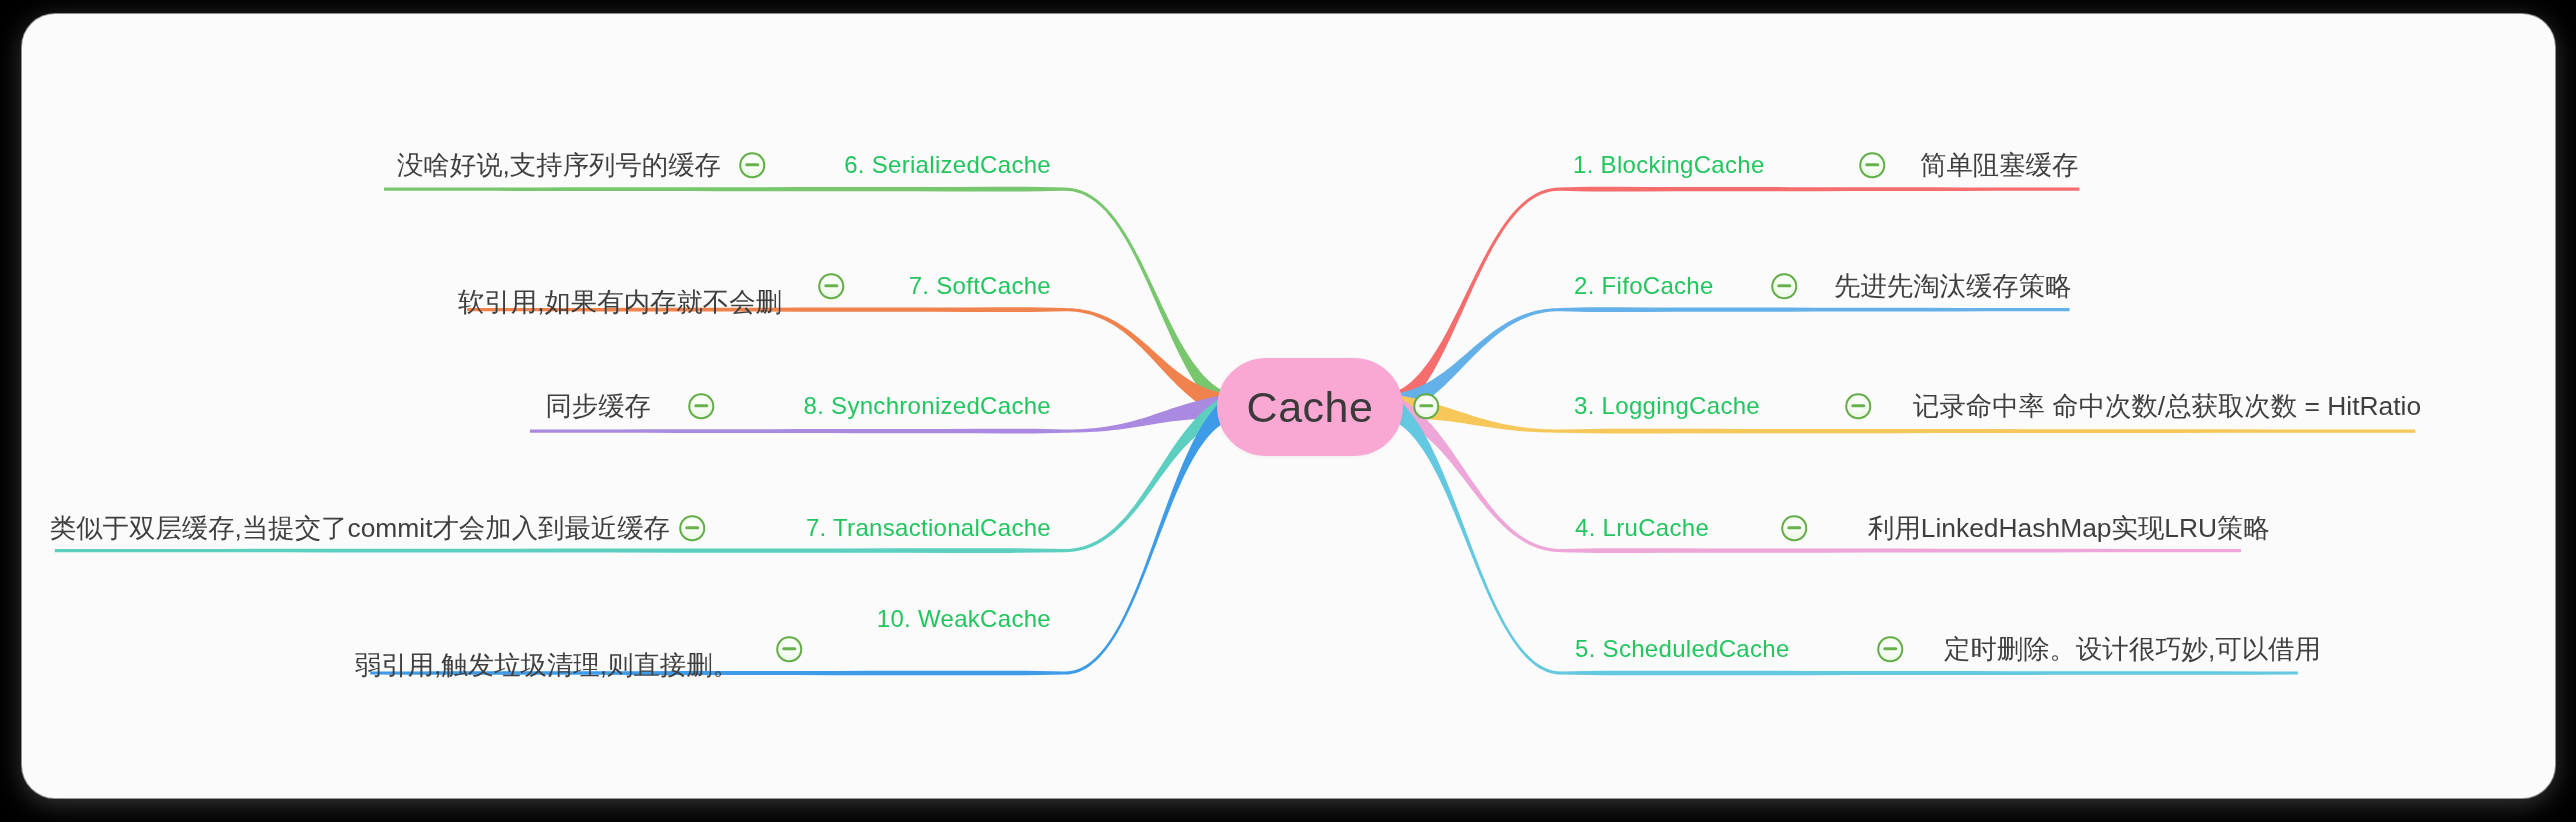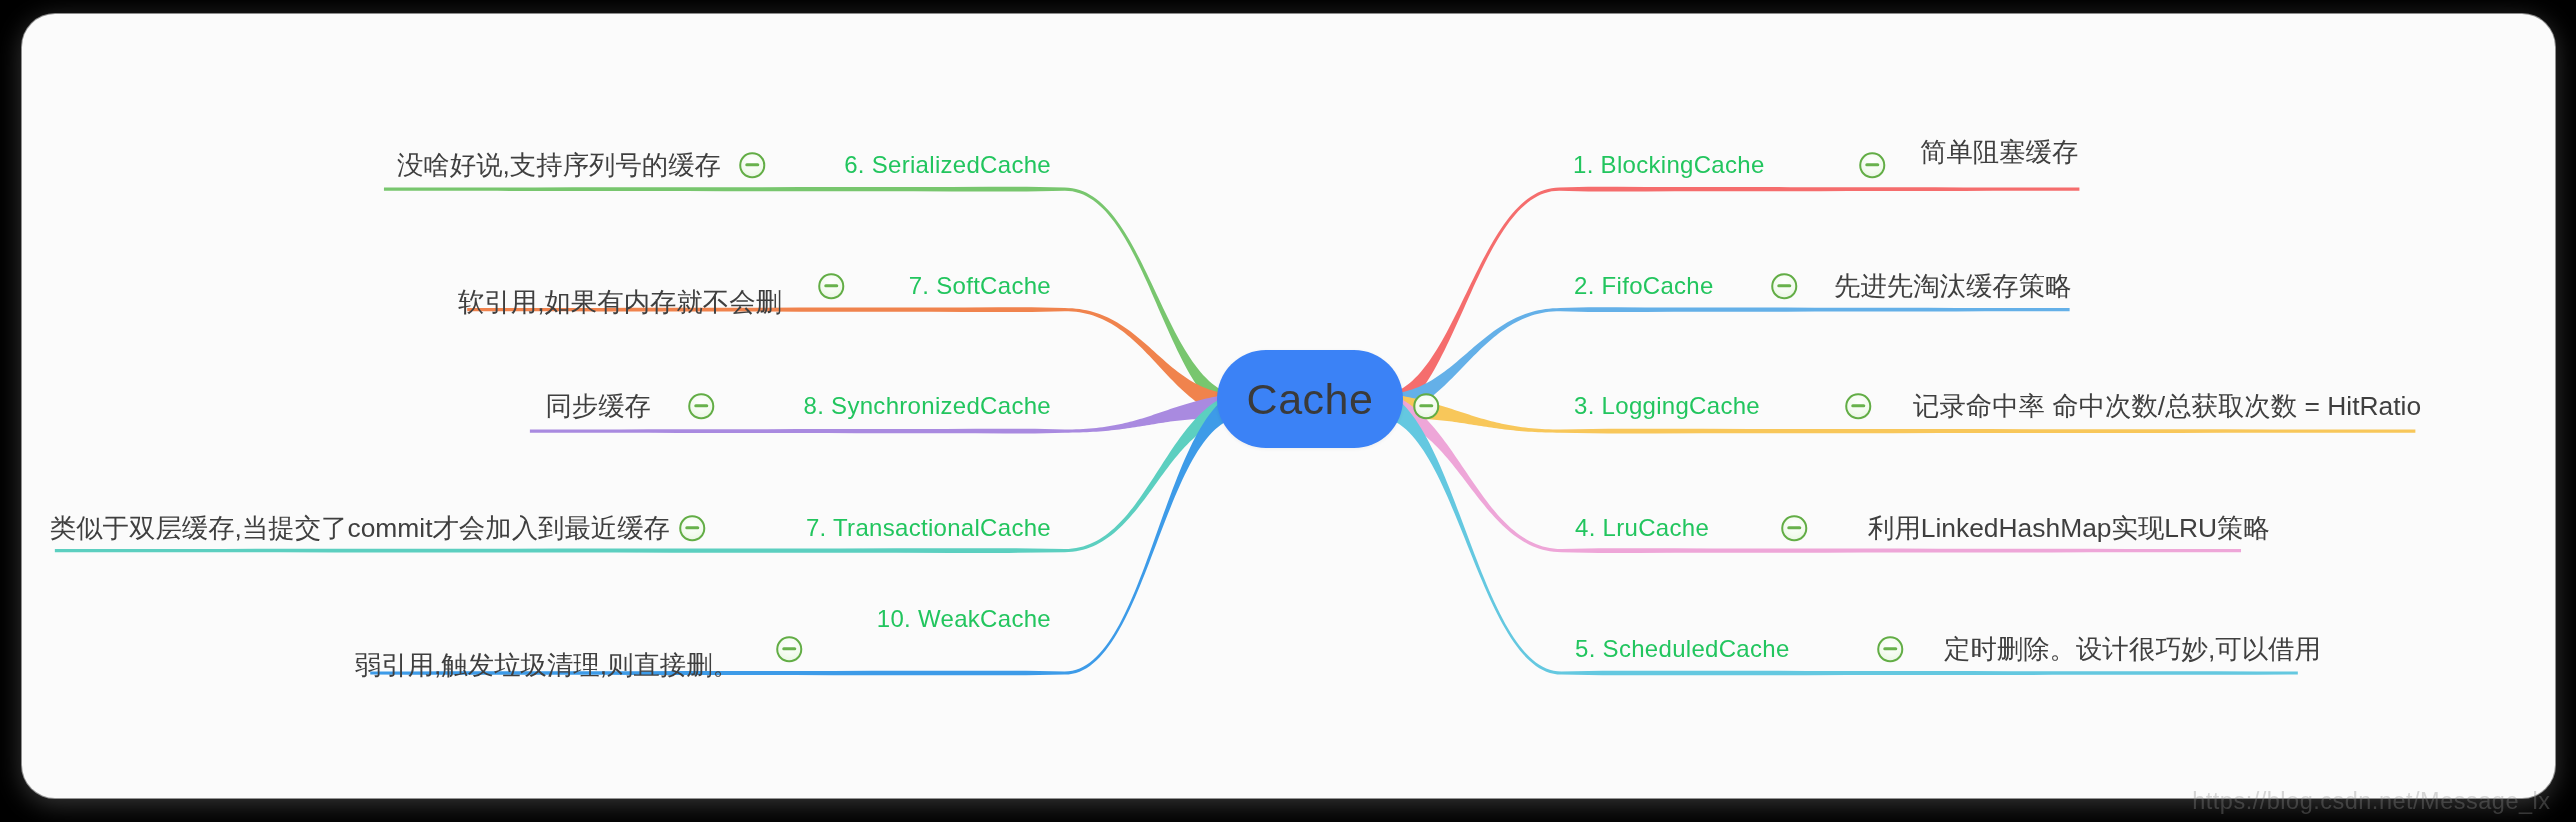--- a/index.html
+++ b/index.html
@@ -108,21 +108,21 @@
         <path d="M 1257.00 402.00 L 1253.54 400.89 L 1250.16 399.50 L 1246.86 397.84 L 1243.63 395.93 L 1240.48 393.77 L 1237.39 391.38 L 1234.37 388.76 L 1231.41 385.92 L 1228.50 382.88 L 1225.66 379.64 L 1222.86 376.22 L 1220.12 372.62 L 1217.42 368.86 L 1214.77 364.94 L 1212.16 360.87 L 1209.58 356.67 L 1207.04 352.35 L 1204.53 347.91 L 1202.05 343.37 L 1199.59 338.73 L 1197.16 334.00 L 1194.74 329.21 L 1192.35 324.34 L 1189.96 319.43 L 1187.58 314.47 L 1185.22 309.47 L 1182.85 304.45 L 1180.49 299.42 L 1178.12 294.39 L 1175.75 289.36 L 1173.37 284.34 L 1170.98 279.35 L 1168.57 274.40 L 1166.15 269.50 L 1163.71 264.65 L 1161.24 259.87 L 1158.75 255.17 L 1156.22 250.55 L 1153.67 246.03 L 1151.07 241.62 L 1148.44 237.33 L 1145.77 233.16 L 1143.05 229.13 L 1140.29 225.25 L 1137.47 221.52 L 1134.60 217.97 L 1131.67 214.59 L 1128.68 211.39 L 1125.63 208.40 L 1122.51 205.62 L 1119.32 203.05 L 1116.06 200.71 L 1112.72 198.61 L 1109.31 196.75 L 1105.81 195.16 L 1102.23 193.83 L 1098.56 192.78 L 1094.80 192.02 L 1090.95 191.56 L 1087.00 191.40 L 1048.39 190.61 L 1009.78 190.65 L 971.17 190.70 L 932.56 190.75 L 893.94 190.79 L 855.33 190.84 L 816.72 190.89 L 778.11 190.93 L 739.50 190.98 L 700.89 191.03 L 662.28 191.07 L 623.67 191.12 L 585.06 191.17 L 546.44 191.21 L 507.83 191.26 L 469.22 191.31 L 430.61 191.35 L 392.00 191.40 L 392.00 194.60 L 430.61 194.65 L 469.22 194.69 L 507.83 194.74 L 546.44 194.79 L 585.06 194.83 L 623.67 194.88 L 662.28 194.93 L 700.89 194.97 L 739.50 195.02 L 778.11 195.07 L 816.72 195.11 L 855.33 195.16 L 893.94 195.21 L 932.56 195.25 L 971.17 195.30 L 1009.78 195.35 L 1048.39 195.39 L 1087.00 194.60 L 1090.95 194.77 L 1094.80 195.26 L 1098.56 196.06 L 1102.23 197.16 L 1105.81 198.56 L 1109.31 200.24 L 1112.72 202.19 L 1116.06 204.40 L 1119.32 206.87 L 1122.51 209.57 L 1125.63 212.51 L 1128.68 215.67 L 1131.67 219.03 L 1134.60 222.60 L 1137.47 226.36 L 1140.29 230.30 L 1143.05 234.41 L 1145.77 238.67 L 1148.44 243.09 L 1151.07 247.65 L 1153.67 252.34 L 1156.22 257.14 L 1158.75 262.06 L 1161.24 267.07 L 1163.71 272.17 L 1166.15 277.35 L 1168.57 282.60 L 1170.98 287.91 L 1173.37 293.27 L 1175.75 298.66 L 1178.12 304.09 L 1180.49 309.53 L 1182.85 314.98 L 1185.22 320.42 L 1187.58 325.86 L 1189.96 331.27 L 1192.35 336.64 L 1194.74 341.98 L 1197.16 347.26 L 1199.59 352.48 L 1202.05 357.63 L 1204.53 362.69 L 1207.04 367.66 L 1209.58 372.52 L 1212.16 377.27 L 1214.77 381.90 L 1217.42 386.39 L 1220.12 390.74 L 1222.86 394.94 L 1225.66 398.97 L 1228.50 402.82 L 1231.41 406.49 L 1234.37 409.97 L 1237.39 413.24 L 1240.48 416.30 L 1243.63 419.13 L 1246.86 421.73 L 1250.16 424.08 L 1253.54 426.17 L 1257.00 428.00 Z" fill="#78c66e" stroke="none"></path>
         <path d="M 1257.00 402.00 L 1253.54 401.70 L 1250.16 401.28 L 1246.86 400.73 L 1243.63 400.07 L 1240.48 399.29 L 1237.39 398.41 L 1234.37 397.42 L 1231.41 396.33 L 1228.50 395.15 L 1225.66 393.88 L 1222.86 392.52 L 1220.12 391.08 L 1217.42 389.57 L 1214.77 387.98 L 1212.16 386.32 L 1209.58 384.60 L 1207.04 382.82 L 1204.53 380.99 L 1202.05 379.11 L 1199.59 377.18 L 1197.16 375.21 L 1194.74 373.20 L 1192.35 371.17 L 1189.96 369.10 L 1187.58 367.01 L 1185.22 364.91 L 1182.85 362.79 L 1180.49 360.66 L 1178.12 358.52 L 1175.75 356.39 L 1173.37 354.26 L 1170.98 352.14 L 1168.57 350.03 L 1166.15 347.94 L 1163.71 345.87 L 1161.24 343.83 L 1158.75 341.82 L 1156.22 339.84 L 1153.67 337.90 L 1151.07 336.01 L 1148.44 334.17 L 1145.77 332.38 L 1143.05 330.65 L 1140.29 328.98 L 1137.47 327.38 L 1134.60 325.85 L 1131.67 324.39 L 1128.68 323.02 L 1125.63 321.73 L 1122.51 320.53 L 1119.32 319.42 L 1116.06 318.41 L 1112.72 317.51 L 1109.31 316.71 L 1105.81 316.02 L 1102.23 315.45 L 1098.56 314.99 L 1094.80 314.67 L 1090.95 314.47 L 1087.00 314.40 L 1053.11 313.61 L 1019.22 313.65 L 985.33 313.70 L 951.44 313.75 L 917.56 313.79 L 883.67 313.84 L 849.78 313.89 L 815.89 313.93 L 782.00 313.98 L 748.11 314.03 L 714.22 314.07 L 680.33 314.12 L 646.44 314.17 L 612.56 314.21 L 578.67 314.26 L 544.78 314.31 L 510.89 314.35 L 477.00 314.40 L 477.00 317.60 L 510.89 317.65 L 544.78 317.69 L 578.67 317.74 L 612.56 317.79 L 646.44 317.83 L 680.33 317.88 L 714.22 317.93 L 748.11 317.97 L 782.00 318.02 L 815.89 318.07 L 849.78 318.11 L 883.67 318.16 L 917.56 318.21 L 951.44 318.25 L 985.33 318.30 L 1019.22 318.35 L 1053.11 318.39 L 1087.00 317.60 L 1090.95 317.68 L 1094.80 317.90 L 1098.56 318.27 L 1102.23 318.78 L 1105.81 319.42 L 1109.31 320.19 L 1112.72 321.09 L 1116.06 322.11 L 1119.32 323.24 L 1122.51 324.49 L 1125.63 325.84 L 1128.68 327.29 L 1131.67 328.84 L 1134.60 330.48 L 1137.47 332.22 L 1140.29 334.03 L 1143.05 335.93 L 1145.77 337.90 L 1148.44 339.94 L 1151.07 342.04 L 1153.67 344.21 L 1156.22 346.43 L 1158.75 348.70 L 1161.24 351.03 L 1163.71 353.39 L 1166.15 355.79 L 1168.57 358.23 L 1170.98 360.70 L 1173.37 363.19 L 1175.75 365.70 L 1178.12 368.23 L 1180.49 370.76 L 1182.85 373.31 L 1185.22 375.86 L 1187.58 378.40 L 1189.96 380.94 L 1192.35 383.47 L 1194.74 385.98 L 1197.16 388.47 L 1199.59 390.93 L 1202.05 393.36 L 1204.53 395.77 L 1207.04 398.13 L 1209.58 400.45 L 1212.16 402.72 L 1214.77 404.94 L 1217.42 407.10 L 1220.12 409.20 L 1222.86 411.24 L 1225.66 413.20 L 1228.50 415.09 L 1231.41 416.91 L 1234.37 418.63 L 1237.39 420.27 L 1240.48 421.82 L 1243.63 423.27 L 1246.86 424.62 L 1250.16 425.86 L 1253.54 426.99 L 1257.00 428.00 Z" fill="#f0834d" stroke="none"></path>
         <path d="M 1257.00 402.00 L 1253.54 402.52 L 1250.16 403.07 L 1246.86 403.65 L 1243.63 404.24 L 1240.48 404.86 L 1237.39 405.50 L 1234.37 406.15 L 1231.41 406.83 L 1228.50 407.52 L 1225.66 408.23 L 1222.86 408.95 L 1220.12 409.69 L 1217.42 410.44 L 1214.77 411.20 L 1212.16 411.97 L 1209.58 412.75 L 1207.04 413.54 L 1204.53 414.33 L 1202.05 415.13 L 1199.59 415.94 L 1197.16 416.75 L 1194.74 417.56 L 1192.35 418.37 L 1189.96 419.18 L 1187.58 419.99 L 1185.22 420.79 L 1182.85 421.60 L 1180.49 422.39 L 1178.12 423.19 L 1175.75 423.97 L 1173.37 424.75 L 1170.98 425.51 L 1168.57 426.27 L 1166.15 427.02 L 1163.71 427.75 L 1161.24 428.46 L 1158.75 429.17 L 1156.22 429.85 L 1153.67 430.52 L 1151.07 431.17 L 1148.44 431.80 L 1145.77 432.41 L 1143.05 433.00 L 1140.29 433.56 L 1137.47 434.10 L 1134.60 434.61 L 1131.67 435.10 L 1128.68 435.55 L 1125.63 435.98 L 1122.51 436.38 L 1119.32 436.74 L 1116.06 437.08 L 1112.72 437.37 L 1109.31 437.64 L 1105.81 437.86 L 1102.23 438.05 L 1098.56 438.20 L 1094.80 438.31 L 1090.95 438.38 L 1087.00 438.40 L 1056.67 437.61 L 1026.33 437.65 L 996.00 437.70 L 965.67 437.75 L 935.33 437.79 L 905.00 437.84 L 874.67 437.89 L 844.33 437.93 L 814.00 437.98 L 783.67 438.03 L 753.33 438.07 L 723.00 438.12 L 692.67 438.17 L 662.33 438.21 L 632.00 438.26 L 601.67 438.31 L 571.33 438.35 L 541.00 438.40 L 541.00 441.60 L 571.33 441.65 L 601.67 441.69 L 632.00 441.74 L 662.33 441.79 L 692.67 441.83 L 723.00 441.88 L 753.33 441.93 L 783.67 441.97 L 814.00 442.02 L 844.33 442.07 L 874.67 442.11 L 905.00 442.16 L 935.33 442.21 L 965.67 442.25 L 996.00 442.30 L 1026.33 442.35 L 1056.67 442.39 L 1087.00 441.60 L 1090.95 441.59 L 1094.80 441.55 L 1098.56 441.48 L 1102.23 441.39 L 1105.81 441.27 L 1109.31 441.12 L 1112.72 440.96 L 1116.06 440.77 L 1119.32 440.56 L 1122.51 440.34 L 1125.63 440.09 L 1128.68 439.82 L 1131.67 439.54 L 1134.60 439.25 L 1137.47 438.93 L 1140.29 438.61 L 1143.05 438.27 L 1145.77 437.92 L 1148.44 437.57 L 1151.07 437.20 L 1153.67 436.82 L 1156.22 436.44 L 1158.75 436.05 L 1161.24 435.66 L 1163.71 435.27 L 1166.15 434.87 L 1168.57 434.47 L 1170.98 434.07 L 1173.37 433.68 L 1175.75 433.28 L 1178.12 432.89 L 1180.49 432.50 L 1182.85 432.12 L 1185.22 431.74 L 1187.58 431.37 L 1189.96 431.02 L 1192.35 430.67 L 1194.74 430.33 L 1197.16 430.00 L 1199.59 429.69 L 1202.05 429.39 L 1204.53 429.11 L 1207.04 428.85 L 1209.58 428.60 L 1212.16 428.37 L 1214.77 428.16 L 1217.42 427.98 L 1220.12 427.81 L 1222.86 427.67 L 1225.66 427.56 L 1228.50 427.47 L 1231.41 427.40 L 1234.37 427.37 L 1237.39 427.36 L 1240.48 427.38 L 1243.63 427.44 L 1246.86 427.53 L 1250.16 427.65 L 1253.54 427.81 L 1257.00 428.00 Z" fill="#a98ae0" stroke="none"></path>
         <path d="M 1257.00 402.00 L 1253.54 403.33 L 1250.16 404.84 L 1246.86 406.51 L 1243.63 408.35 L 1240.48 410.34 L 1237.39 412.47 L 1234.37 414.75 L 1231.41 417.16 L 1228.50 419.69 L 1225.66 422.35 L 1222.86 425.12 L 1220.12 428.00 L 1217.42 430.98 L 1214.77 434.05 L 1212.16 437.21 L 1209.58 440.45 L 1207.04 443.76 L 1204.53 447.14 L 1202.05 450.58 L 1199.59 454.07 L 1197.16 457.61 L 1194.74 461.19 L 1192.35 464.81 L 1189.96 468.45 L 1187.58 472.10 L 1185.22 475.78 L 1182.85 479.45 L 1180.49 483.13 L 1178.12 486.80 L 1175.75 490.46 L 1173.37 494.10 L 1170.98 497.71 L 1168.57 501.28 L 1166.15 504.82 L 1163.71 508.30 L 1161.24 511.74 L 1158.75 515.11 L 1156.22 518.41 L 1153.67 521.65 L 1151.07 524.80 L 1148.44 527.86 L 1145.77 530.82 L 1143.05 533.69 L 1140.29 536.45 L 1137.47 539.09 L 1134.60 541.62 L 1131.67 544.01 L 1128.68 546.27 L 1125.63 548.39 L 1122.51 550.36 L 1119.32 552.17 L 1116.06 553.82 L 1112.72 555.31 L 1109.31 556.62 L 1105.81 557.74 L 1102.23 558.68 L 1098.56 559.42 L 1094.80 559.96 L 1090.95 560.29 L 1087.00 560.40 L 1029.72 559.61 L 972.44 559.65 L 915.17 559.70 L 857.89 559.75 L 800.61 559.79 L 743.33 559.84 L 686.06 559.89 L 628.78 559.93 L 571.50 559.98 L 514.22 560.03 L 456.94 560.07 L 399.67 560.12 L 342.39 560.17 L 285.11 560.21 L 227.83 560.26 L 170.56 560.31 L 113.28 560.35 L 56.00 560.40 L 56.00 563.60 L 113.28 563.65 L 170.56 563.69 L 227.83 563.74 L 285.11 563.79 L 342.39 563.83 L 399.67 563.88 L 456.94 563.93 L 514.22 563.97 L 571.50 564.02 L 628.78 564.07 L 686.06 564.11 L 743.33 564.16 L 800.61 564.21 L 857.89 564.25 L 915.17 564.30 L 972.44 564.35 L 1029.72 564.39 L 1087.00 563.60 L 1090.95 563.50 L 1094.80 563.20 L 1098.56 562.70 L 1102.23 562.01 L 1105.81 561.15 L 1109.31 560.10 L 1112.72 558.89 L 1116.06 557.52 L 1119.32 555.99 L 1122.51 554.31 L 1125.63 552.50 L 1128.68 550.54 L 1131.67 548.46 L 1134.60 546.25 L 1137.47 543.93 L 1140.29 541.50 L 1143.05 538.97 L 1145.77 536.34 L 1148.44 533.62 L 1151.07 530.82 L 1153.67 527.95 L 1156.22 525.00 L 1158.75 522.00 L 1161.24 518.94 L 1163.71 515.82 L 1166.15 512.67 L 1168.57 509.48 L 1170.98 506.26 L 1173.37 503.03 L 1175.75 499.77 L 1178.12 496.51 L 1180.49 493.24 L 1182.85 489.98 L 1185.22 486.73 L 1187.58 483.49 L 1189.96 480.28 L 1192.35 477.11 L 1194.74 473.97 L 1197.16 470.87 L 1199.59 467.83 L 1202.05 464.84 L 1204.53 461.92 L 1207.04 459.07 L 1209.58 456.30 L 1212.16 453.61 L 1214.77 451.01 L 1217.42 448.52 L 1220.12 446.12 L 1222.86 443.84 L 1225.66 441.68 L 1228.50 439.64 L 1231.41 437.73 L 1234.37 435.96 L 1237.39 434.33 L 1240.48 432.86 L 1243.63 431.55 L 1246.86 430.40 L 1250.16 429.42 L 1253.54 428.62 L 1257.00 428.00 Z" fill="#5ccfc0" stroke="none"></path>
         <path d="M 1257.00 402.00 L 1253.54 404.16 L 1250.16 406.65 L 1246.86 409.45 L 1243.63 412.55 L 1240.48 415.95 L 1237.39 419.62 L 1234.37 423.55 L 1231.41 427.74 L 1228.50 432.16 L 1225.66 436.82 L 1222.86 441.69 L 1220.12 446.76 L 1217.42 452.02 L 1214.77 457.46 L 1212.16 463.07 L 1209.58 468.83 L 1207.04 474.73 L 1204.53 480.76 L 1202.05 486.90 L 1199.59 493.15 L 1197.16 499.49 L 1194.74 505.90 L 1192.35 512.39 L 1189.96 518.93 L 1187.58 525.50 L 1185.22 532.11 L 1182.85 538.74 L 1180.49 545.37 L 1178.12 551.99 L 1175.75 558.59 L 1173.37 565.15 L 1170.98 571.67 L 1168.57 578.14 L 1166.15 584.53 L 1163.71 590.84 L 1161.24 597.06 L 1158.75 603.17 L 1156.22 609.15 L 1153.67 615.01 L 1151.07 620.72 L 1148.44 626.28 L 1145.77 631.66 L 1143.05 636.86 L 1140.29 641.87 L 1137.47 646.67 L 1134.60 651.25 L 1131.67 655.60 L 1128.68 659.71 L 1125.63 663.56 L 1122.51 667.14 L 1119.32 670.44 L 1116.06 673.44 L 1112.72 676.14 L 1109.31 678.52 L 1105.81 680.57 L 1102.23 682.27 L 1098.56 683.62 L 1094.80 684.60 L 1090.95 685.20 L 1087.00 685.40 L 1047.61 684.61 L 1008.22 684.65 L 968.83 684.70 L 929.44 684.75 L 890.06 684.79 L 850.67 684.84 L 811.28 684.89 L 771.89 684.93 L 732.50 684.98 L 693.11 685.03 L 653.72 685.07 L 614.33 685.12 L 574.94 685.17 L 535.56 685.21 L 496.17 685.26 L 456.78 685.31 L 417.39 685.35 L 378.00 685.40 L 378.00 688.60 L 417.39 688.65 L 456.78 688.69 L 496.17 688.74 L 535.56 688.79 L 574.94 688.83 L 614.33 688.88 L 653.72 688.93 L 693.11 688.97 L 732.50 689.02 L 771.89 689.07 L 811.28 689.11 L 850.67 689.16 L 890.06 689.21 L 929.44 689.25 L 968.83 689.30 L 1008.22 689.35 L 1047.61 689.39 L 1087.00 688.60 L 1090.95 688.41 L 1094.80 687.84 L 1098.56 686.90 L 1102.23 685.61 L 1105.81 683.97 L 1109.31 682.01 L 1112.72 679.73 L 1116.06 677.14 L 1119.32 674.26 L 1122.51 671.10 L 1125.63 667.67 L 1128.68 663.98 L 1131.67 660.05 L 1134.60 655.89 L 1137.47 651.51 L 1140.29 646.92 L 1143.05 642.14 L 1145.77 637.17 L 1148.44 632.04 L 1151.07 626.75 L 1153.67 621.31 L 1156.22 615.74 L 1158.75 610.05 L 1161.24 604.26 L 1163.71 598.36 L 1166.15 592.39 L 1168.57 586.34 L 1170.98 580.23 L 1173.37 574.08 L 1175.75 567.89 L 1178.12 561.69 L 1180.49 555.47 L 1182.85 549.26 L 1185.22 543.06 L 1187.58 536.89 L 1189.96 530.76 L 1192.35 524.69 L 1194.74 518.68 L 1197.16 512.74 L 1199.59 506.90 L 1202.05 501.16 L 1204.53 495.54 L 1207.04 490.04 L 1209.58 484.68 L 1212.16 479.47 L 1214.77 474.43 L 1217.42 469.56 L 1220.12 464.88 L 1222.86 460.41 L 1225.66 456.14 L 1228.50 452.11 L 1231.41 448.31 L 1234.37 444.76 L 1237.39 441.48 L 1240.48 438.47 L 1243.63 435.75 L 1246.86 433.33 L 1250.16 431.23 L 1253.54 429.44 L 1257.00 428.00 Z" fill="#3d9be8" stroke="none"></path>
       </g>
   </svg>
 
   <div id="nodes-layer">
       <div class="node topic" style="top: 165px; left: 1573px;">1. BlockingCache</div>
-      <div class="node detail" style="top: 152px; left: 1920px;">简单阻塞缓存</div>
+      <div class="node detail" style="top: 165px; left: 1920px;">简单阻塞缓存</div>
       <div class="toggle" style="left: 1872px; top: 165px;"></div>
       <div class="node topic" style="top: 286px; left: 1574px;">2. FifoCache</div>
       <div class="node detail" style="top: 286px; left: 1834px;">先进先淘汰缓存策略</div>
       <div class="toggle" style="left: 1784px; top: 286px;"></div>
       <div class="node topic" style="top: 406px; left: 1574px;">3. LoggingCache</div>
       <div class="node detail" style="top: 406px; left: 1913px;">记录命中率   命中次数/总获取次数 = HitRatio</div>
       <div class="toggle" style="left: 1858px; top: 406px;"></div>
       <div class="node topic" style="top: 528px; left: 1575px;">4. LruCache</div>
       <div class="node detail" style="top: 528px; left: 1852px; margin-left: 16px;">利用LinkedHashMap实现LRU策略</div>
       <div class="toggle" style="left: 1794px; top: 528px;"></div>
@@ -139,20 +139,19 @@
       <div class="node detail" style="top: 406px; left: 651px; transform: translate(-100%, -50%);">同步缓存</div>
       <div class="toggle" style="left: 701px; top: 406px;"></div>
       <div class="node topic" style="top: 528px; left: 1051px; transform: translate(-100%, -50%);">7. TransactionalCache</div>
       <div class="node detail" style="top: 528px; left: 642px; transform: translate(-100%, -50%); margin-left: 28px;">类似于双层缓存,当提交了commit才会加入到最近缓存</div>
       <div class="toggle" style="left: 692px; top: 528px;"></div>
       <div class="node topic" style="top: 619px; left: 1051px; transform: translate(-100%, -50%); text-align: right;">10. WeakCache</div>
       <div class="node detail" style="top: 649px; left: 739px; transform: translate(-100%, -50%); margin-top: 16px;">弱引用,触发垃圾清理,则直接删。</div>
       <div class="toggle" style="left: 789px; top: 649px;"></div>
     </div>
 
-  <div class="center-node" id="center-node" style="left: 1217px; top: 350px; width: 186px; height: 98px; background: #3b82f6;">
+  <div class="center-node" id="center-node" style="left: 1217px; top: 358px; width: 186px; height: 98px; background: #f9a8d4;">
     <span class="center-label">Cache</span>
   </div>
   <div class="toggle" id="center-toggle" style="left: 1426px; top: 406px;"></div>
 
-  <div id="watermark">https://blog.csdn.net/Message_lx</div>
 </div>
 
 
 </body></html>

